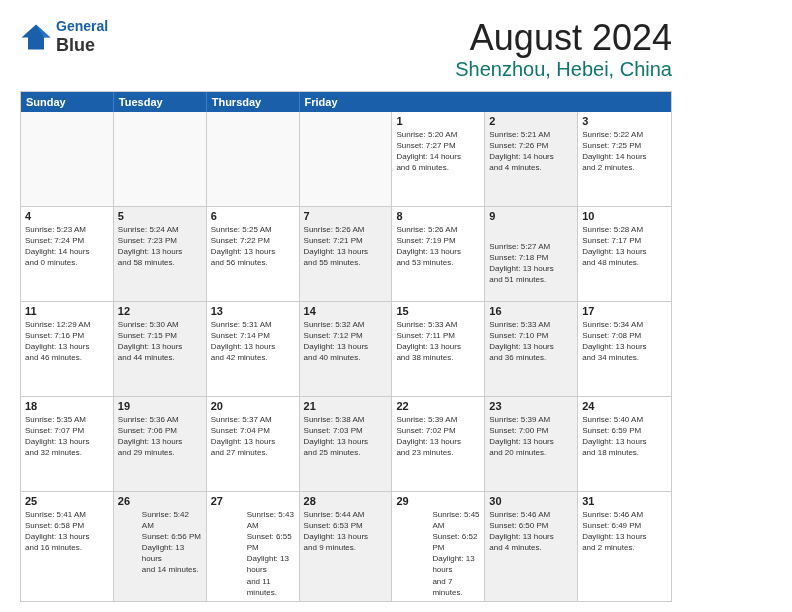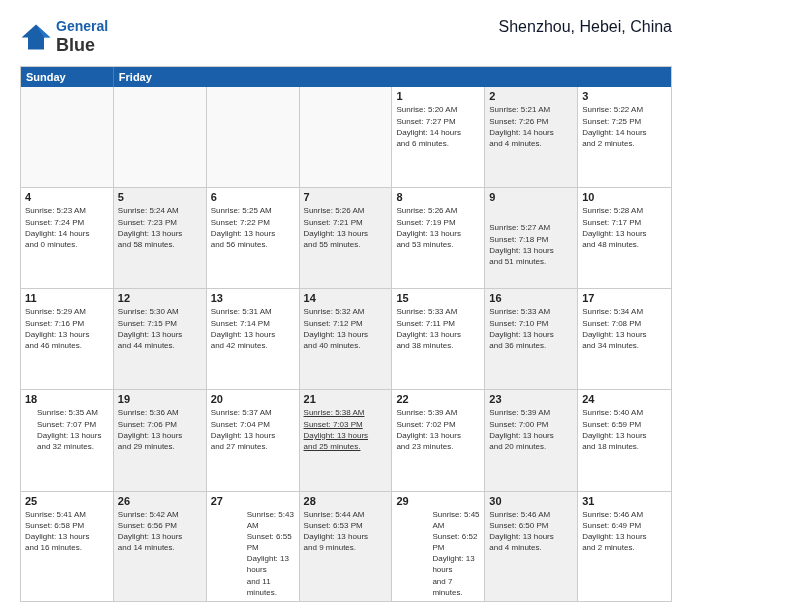--- a/index.html
+++ b/index.html
@@ -41,22 +41,22 @@
     .title-block {
       text-align: right;
     }
     .main-title {
       font-size: 36px;
       color: #222;
       font-weight: 300;
       line-height: 1.1;
     }
     .sub-title {
-      font-size: 16px;
-      color: #0f172a;
+      font-size: 20px;
+      color: #0f766e;
       font-weight: normal;
     }
     .calendar {
       flex: 1;
       display: flex;
       flex-direction: column;
       border: 1px solid #ccc;
     }
     .cal-header {
       display: grid;
@@ -117,27 +117,30 @@
       <svg class="logo-icon" viewBox="0 0 40 35">
         <polygon points="20,2 38,18 30,18 30,33 10,33 10,18 2,18" fill="#1a5faa"></polygon>
         <polygon points="20,2 38,18 30,18" fill="#2a7fd4" opacity="0.7"></polygon>
       </svg>
       <div class="logo-text">
         <div style="color:#1a5faa;font-weight:bold;font-size:14px;">General</div>
         <div style="color:#333;font-size:18px;">Blue</div>
       </div>
     </div>
     <div class="title-block">
+      <div class="main-title">August 2024</div>
       <div class="sub-title">Shenzhou, Hebei, China</div>
     </div>
   </div>
 
   <div class="calendar">
     <div class="cal-header">
     <div class="cal-header-cell">Sunday</div>
+        <div class="cal-header-cell">Tuesday</div>
+        <div class="cal-header-cell">Thursday</div>
         <div class="cal-header-cell">Friday</div>
       </div>
     <div class="cal-body">
     <div class="cal-row">
           <div class="cal-cell empty"></div>
           <div class="cal-cell empty"></div>
           <div class="cal-cell empty"></div>
           <div class="cal-cell empty"></div>
           <div class="cal-cell">
             <div class="day-num">1</div>
@@ -208,21 +211,21 @@
             <div class="day-num">10</div>
             <div class="cell-text" style="white-space: pre-line;">Sunrise: 5:28 AM
 Sunset: 7:17 PM
 Daylight: 13 hours
 and 48 minutes.</div>
           </div>
         </div>
         <div class="cal-row">
           <div class="cal-cell">
             <div class="day-num">11</div>
-            <div class="cell-text" style="white-space: pre-line;">Sunrise: 5:29 AM
+            <div class="cell-text" style="white-space: pre-line;">Sunrise: 12:29 AM
 Sunset: 7:16 PM
 Daylight: 13 hours
 and 46 minutes.</div>
           </div>
           <div class="cal-cell shaded">
             <div class="day-num">12</div>
             <div class="cell-text" style="white-space: pre-line;">Sunrise: 5:30 AM
 Sunset: 7:15 PM
 Daylight: 13 hours
 and 44 minutes.</div>
@@ -259,42 +262,42 @@
             <div class="day-num">17</div>
             <div class="cell-text" style="white-space: pre-line;">Sunrise: 5:34 AM
 Sunset: 7:08 PM
 Daylight: 13 hours
 and 34 minutes.</div>
           </div>
         </div>
         <div class="cal-row">
           <div class="cal-cell">
             <div class="day-num">18</div>
-            <div class="cell-text" style="white-space: pre-line; margin-left: 12px;">Sunrise: 5:35 AM
+            <div class="cell-text" style="white-space: pre-line;">Sunrise: 5:35 AM
 Sunset: 7:07 PM
 Daylight: 13 hours
 and 32 minutes.</div>
           </div>
           <div class="cal-cell shaded">
             <div class="day-num">19</div>
             <div class="cell-text" style="white-space: pre-line;">Sunrise: 5:36 AM
 Sunset: 7:06 PM
 Daylight: 13 hours
 and 29 minutes.</div>
           </div>
           <div class="cal-cell">
             <div class="day-num">20</div>
             <div class="cell-text" style="white-space: pre-line;">Sunrise: 5:37 AM
 Sunset: 7:04 PM
 Daylight: 13 hours
 and 27 minutes.</div>
           </div>
           <div class="cal-cell shaded">
             <div class="day-num">21</div>
-            <div class="cell-text" style="white-space: pre-line; text-decoration: underline;">Sunrise: 5:38 AM
+            <div class="cell-text" style="white-space: pre-line;">Sunrise: 5:38 AM
 Sunset: 7:03 PM
 Daylight: 13 hours
 and 25 minutes.</div>
           </div>
           <div class="cal-cell">
             <div class="day-num">22</div>
             <div class="cell-text" style="white-space: pre-line;">Sunrise: 5:39 AM
 Sunset: 7:02 PM
 Daylight: 13 hours
 and 23 minutes.</div>
@@ -317,21 +320,21 @@
         <div class="cal-row">
           <div class="cal-cell">
             <div class="day-num">25</div>
             <div class="cell-text" style="white-space: pre-line;">Sunrise: 5:41 AM
 Sunset: 6:58 PM
 Daylight: 13 hours
 and 16 minutes.</div>
           </div>
           <div class="cal-cell shaded">
             <div class="day-num">26</div>
-            <div class="cell-text" style="white-space: pre-line;">Sunrise: 5:42 AM
+            <div class="cell-text" style="white-space: pre-line; margin-left: 24px;">Sunrise: 5:42 AM
 Sunset: 6:56 PM
 Daylight: 13 hours
 and 14 minutes.</div>
           </div>
           <div class="cal-cell">
             <div class="day-num">27</div>
             <div class="cell-text" style="white-space: pre-line; margin-left: 36px;">Sunrise: 5:43 AM
 Sunset: 6:55 PM
 Daylight: 13 hours
 and 11 minutes.</div>

